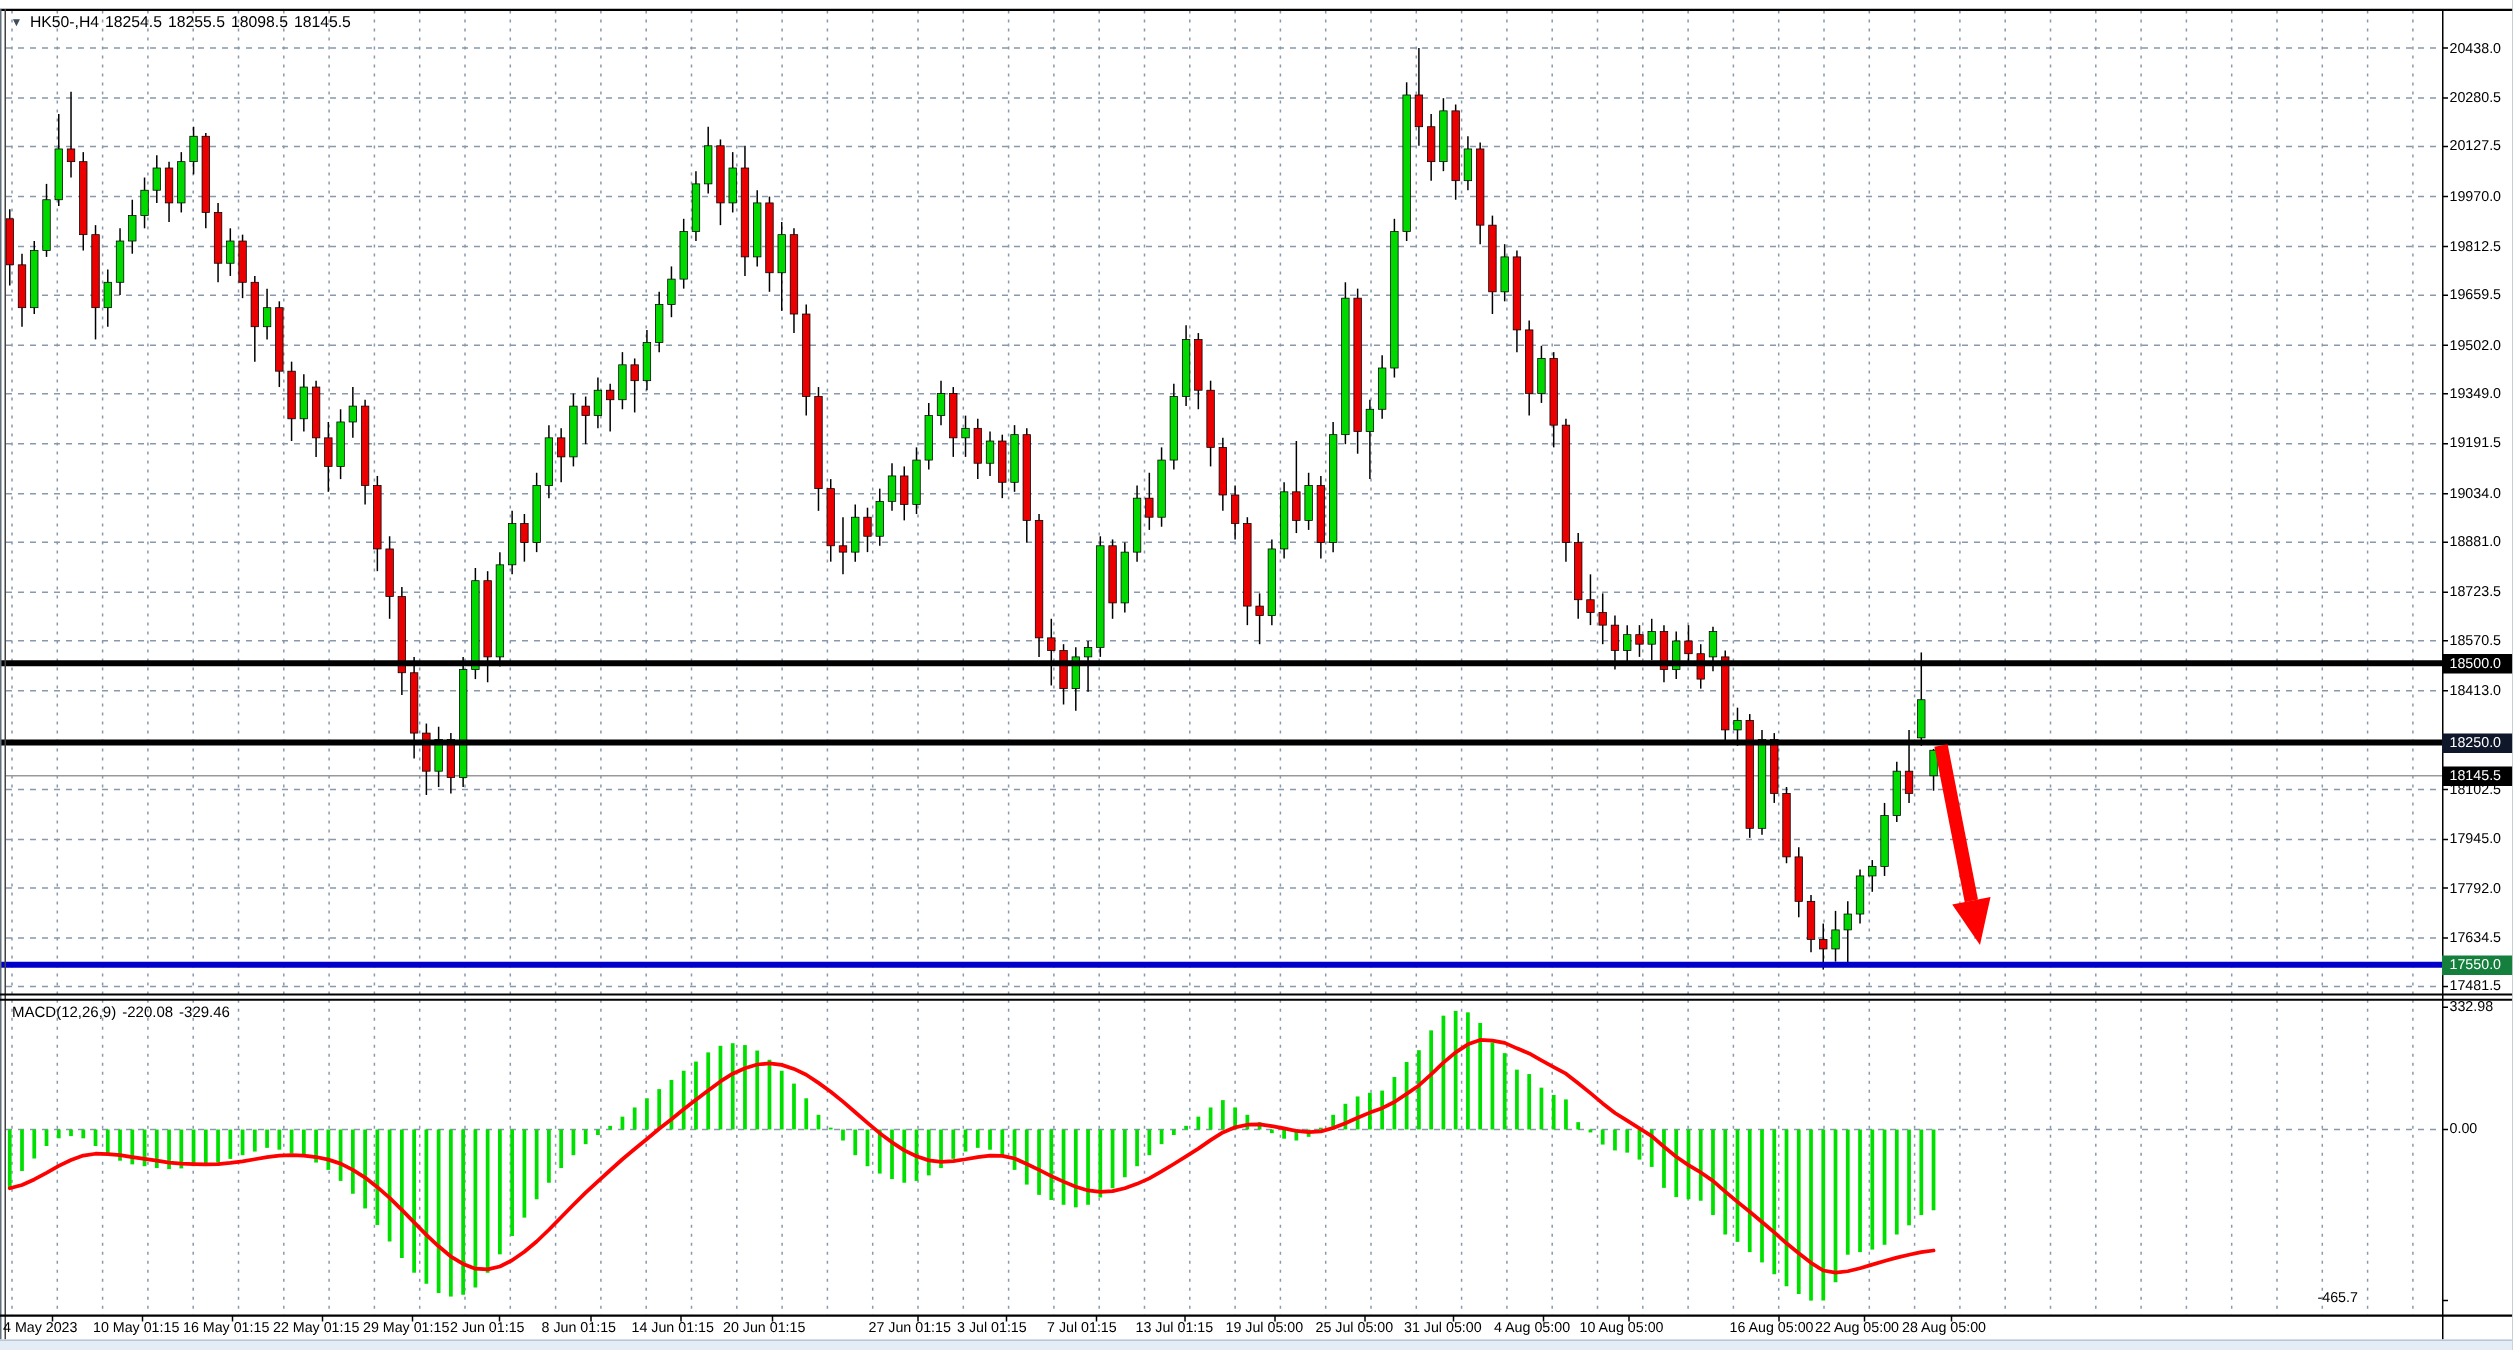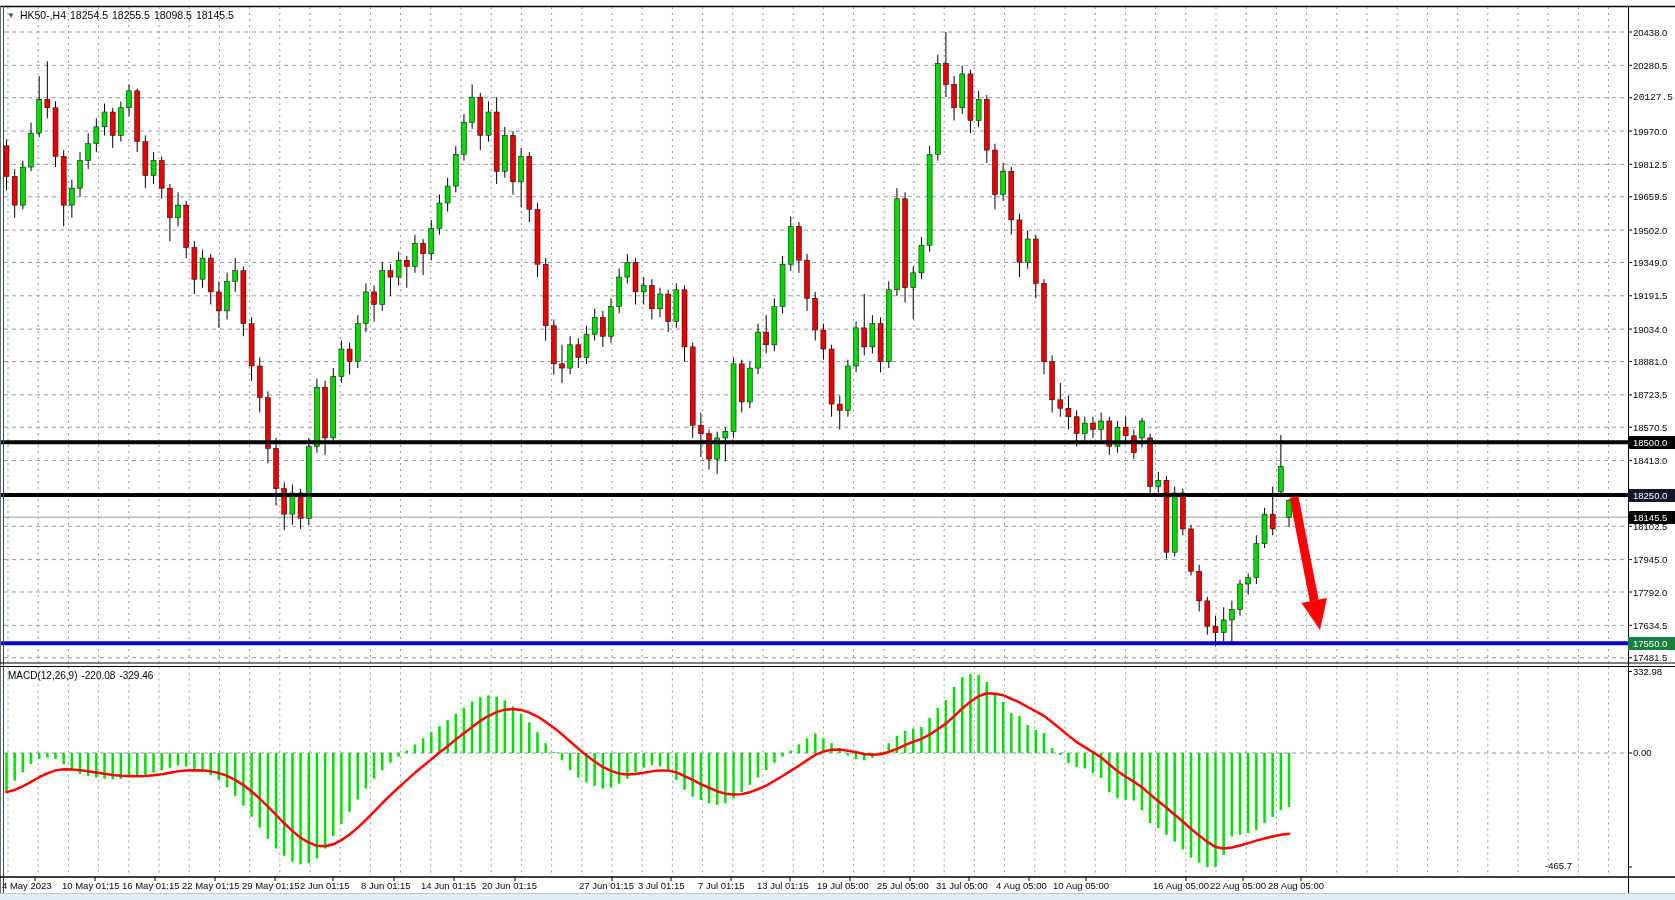--- a/index.html
+++ b/index.html
@@ -713,21 +713,21 @@
     <span>MACD(12,26,9)</span><span>-220.08</span><span>-329.46</span>
   </div>
 
   <div class="axis-label" style="left:1633px;top:666px;">332.98</div>
   <div class="axis-label" style="left:1633px;top:747px;">0.00</div>
   <div class="axis-label" style="left:1545px;top:860px;">-465.7</div>
 
   <div id="price-scale">
       <div class="axis-label" style="left: 1633px; top: 26.5px;">20438.0</div>
       <div class="axis-label" style="left: 1633px; top: 59.8333px;">20280.5</div>
-      <div class="axis-label" style="left: 1633px; top: 92.2143px; font-family: Liberation Mono, monospace;">20127.5</div>
+      <div class="axis-label" style="left: 1633px; top: 92.2143px;">20127.5</div>
       <div class="axis-label" style="left: 1633px; top: 125.548px;">19970.0</div>
       <div class="axis-label" style="left: 1633px; top: 158.881px; text-align: center;">19812.5</div>
       <div class="axis-label" style="left: 1633px; top: 191.262px;">19659.5</div>
       <div class="axis-label" style="left: 1633px; top: 224.595px;">19502.0</div>
       <div class="axis-label" style="left: 1633px; top: 256.976px;">19349.0</div>
       <div class="axis-label" style="left: 1633px; top: 290.31px;">19191.5</div>
       <div class="axis-label" style="left: 1633px; top: 323.643px;">19034.0</div>
       <div class="axis-label" style="left: 1633px; top: 356.024px;">18881.0</div>
       <div class="axis-label" style="left: 1633px; top: 389.357px;">18723.5</div>
       <div class="axis-label" style="left: 1633px; top: 421.738px;">18570.5</div>

